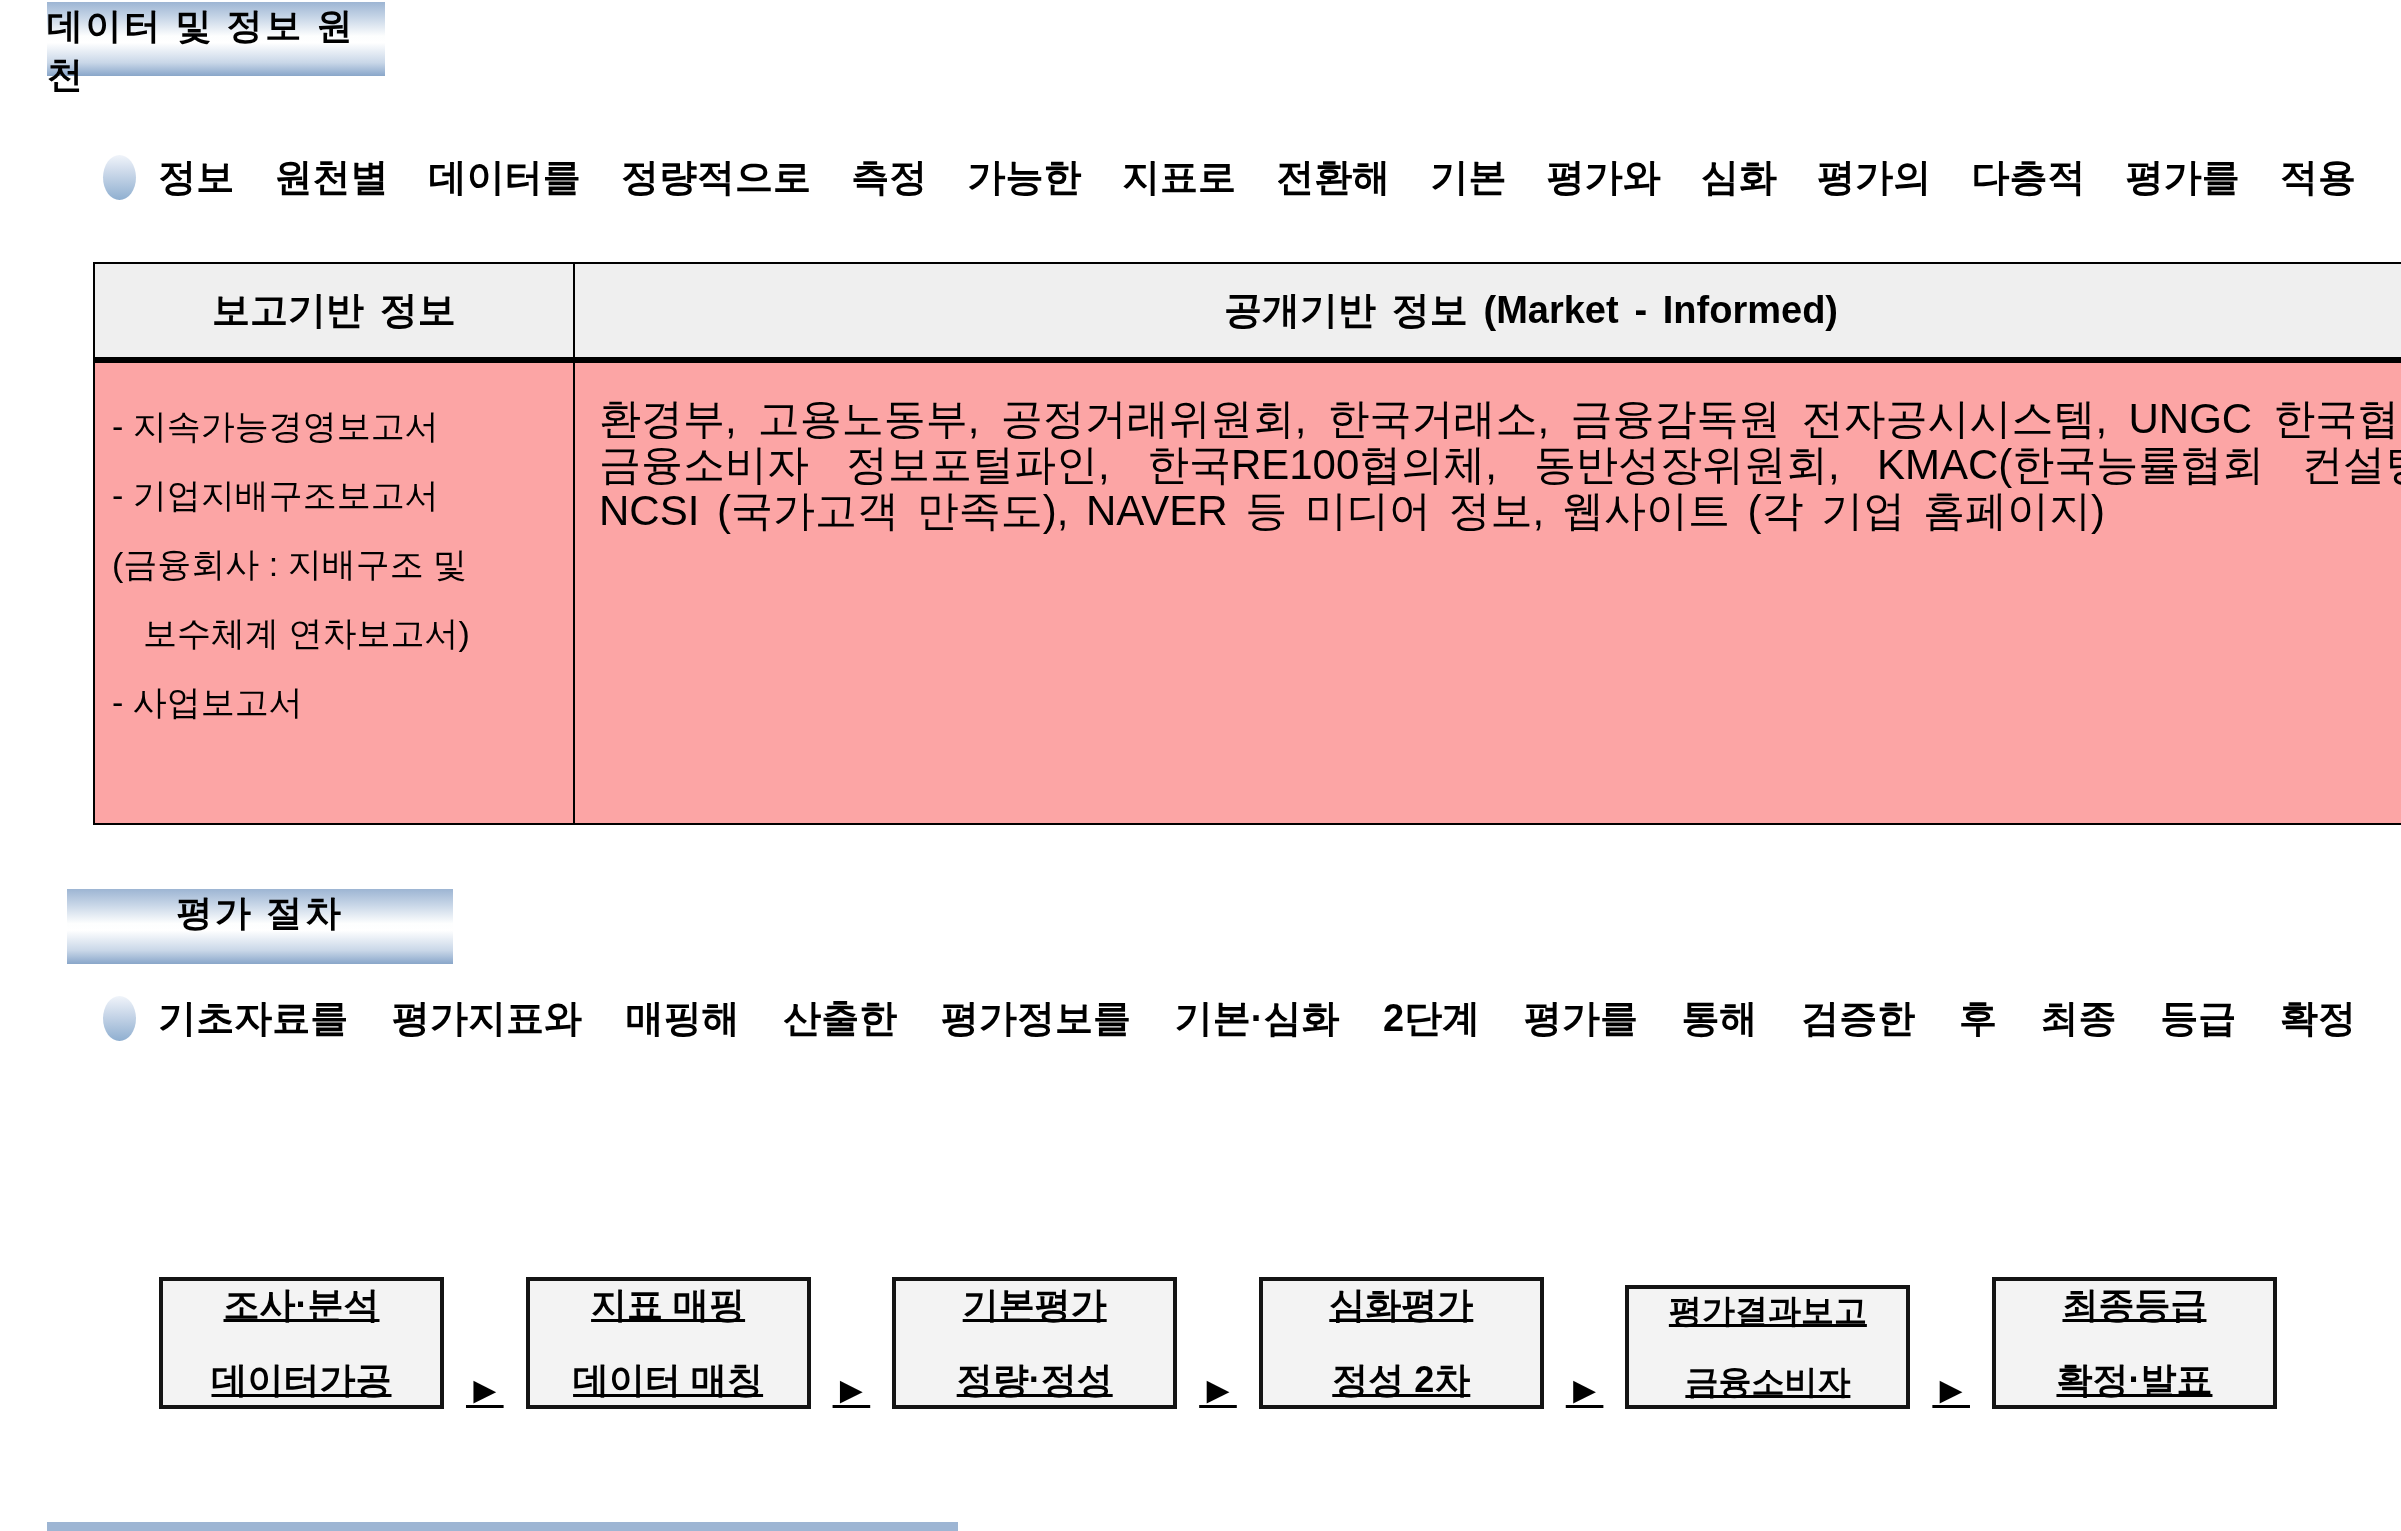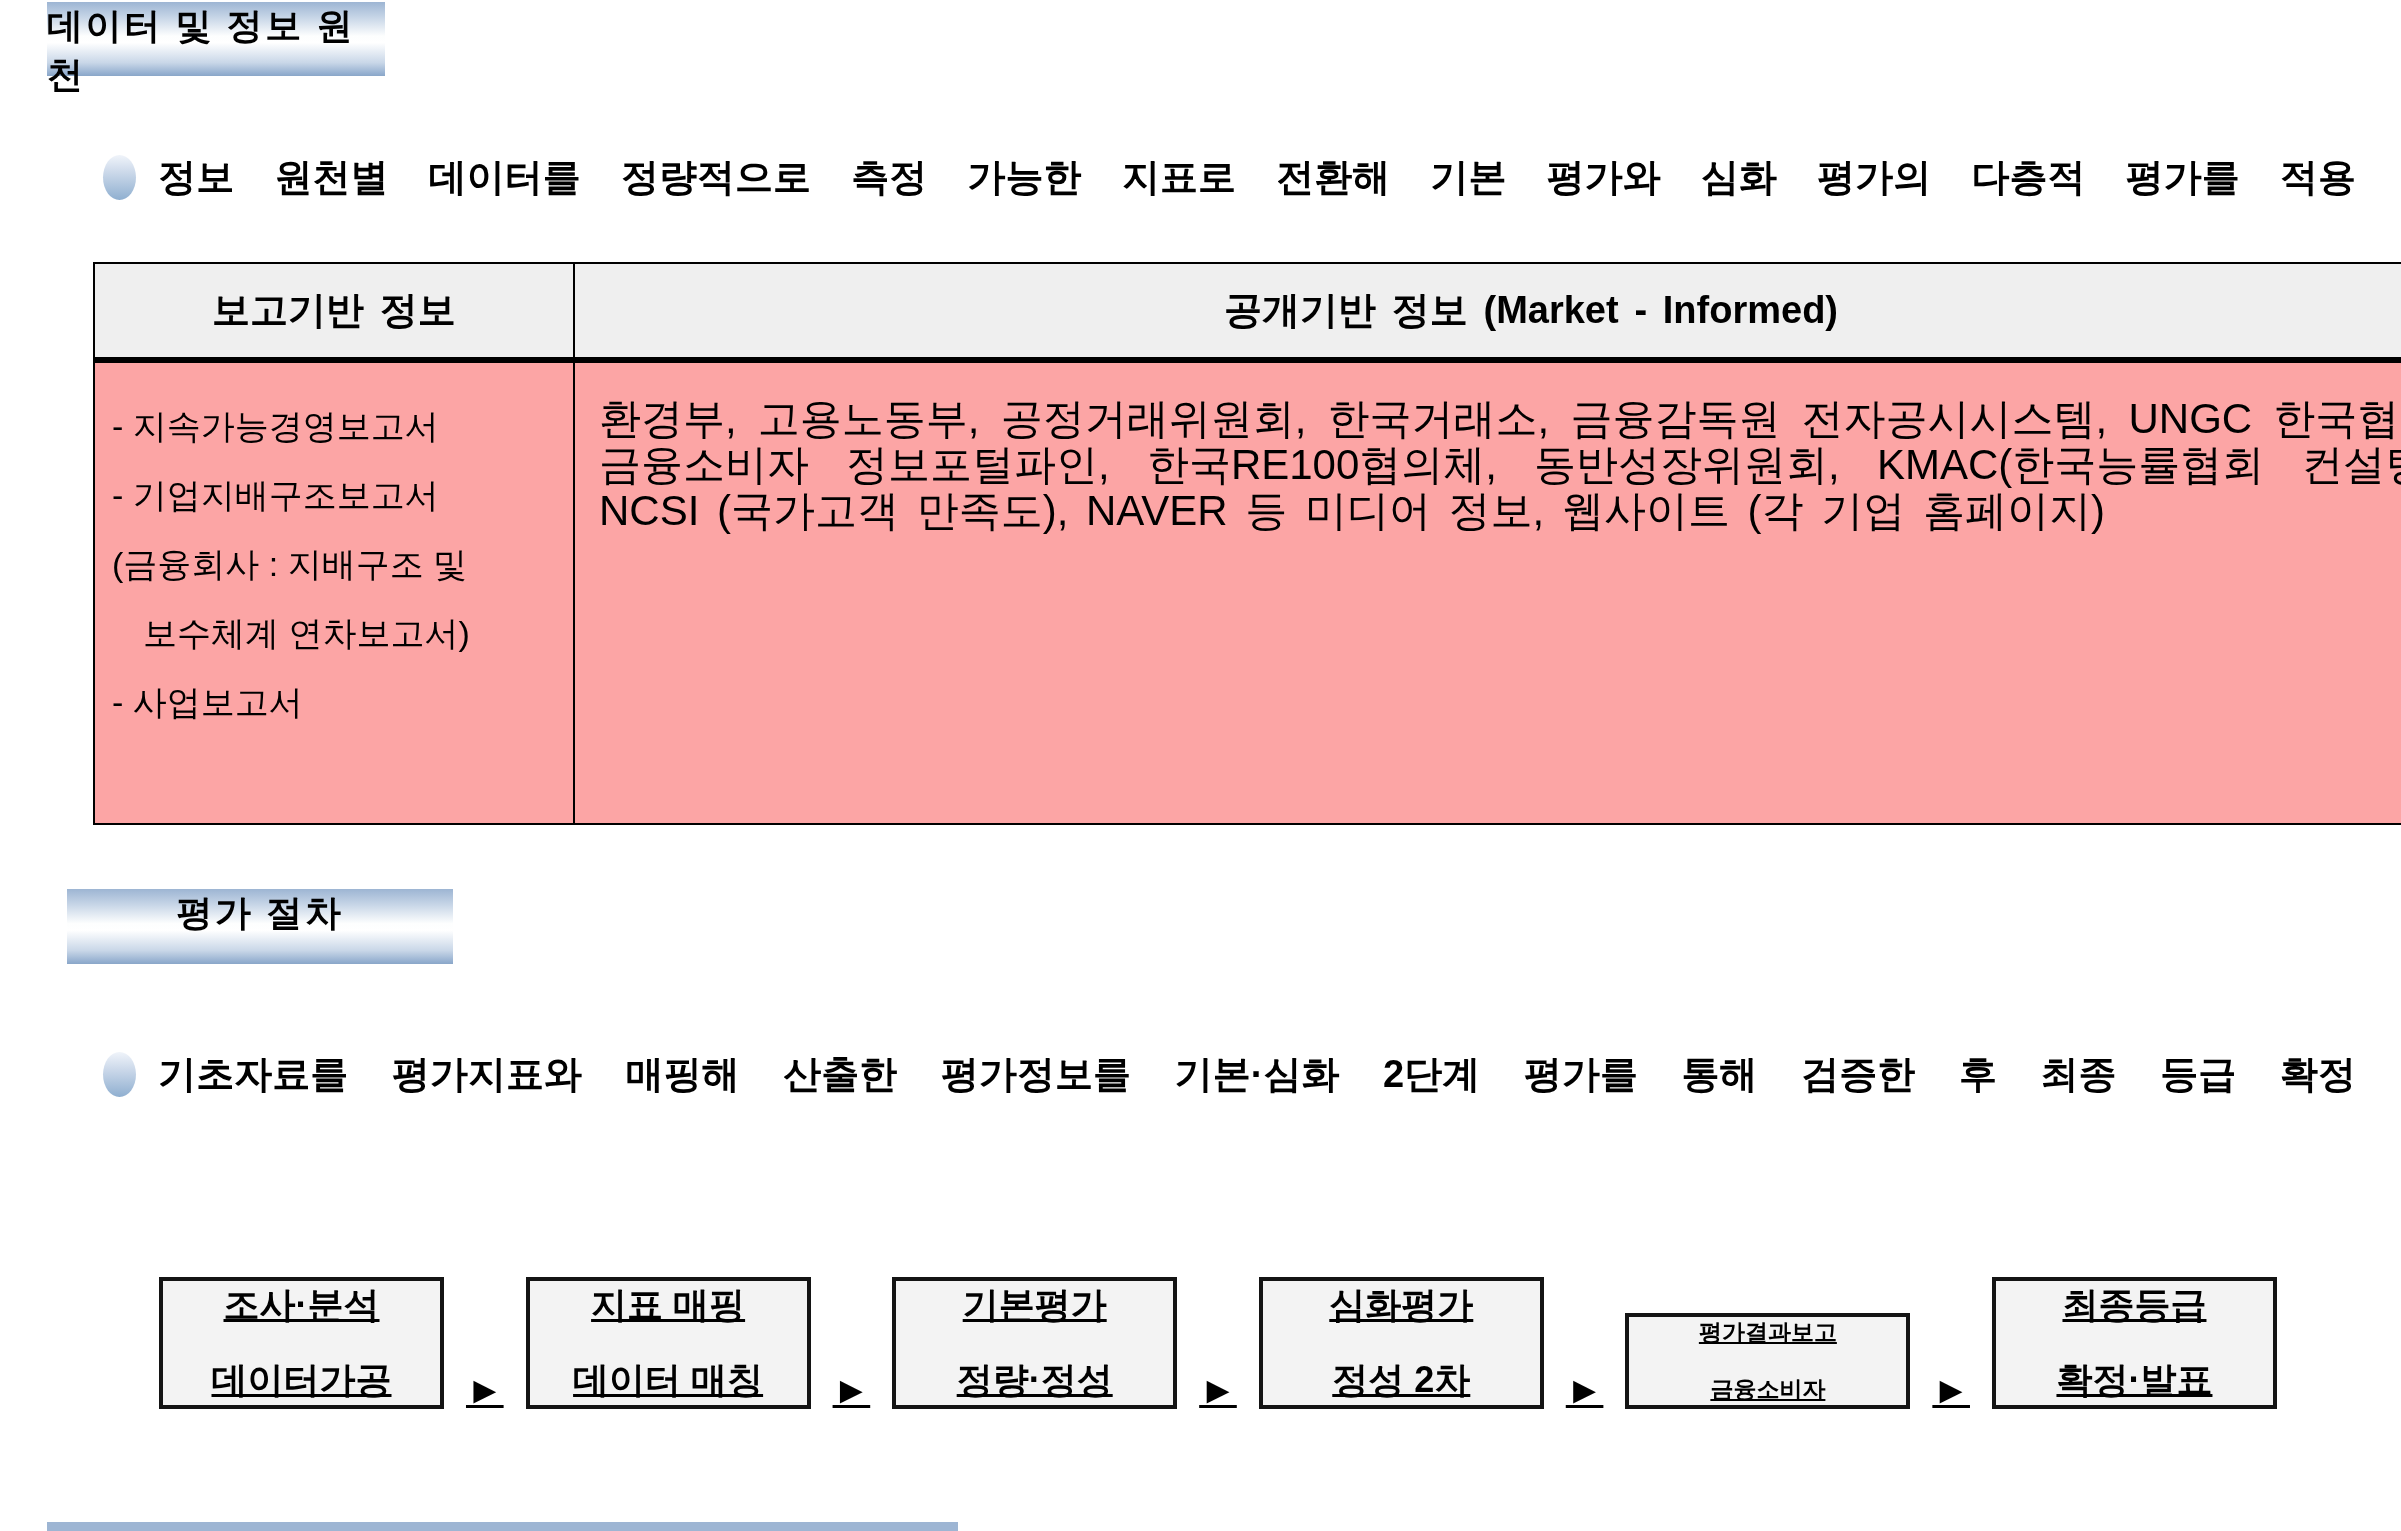--- a/index.html
+++ b/index.html
@@ -20,21 +20,21 @@
   }
   .badge-1{left:47px;top:1.7px;width:338px;height:74px;}
   .badge-2{left:67px;top:889px;width:386px;height:75px;}
 
   
   .bullet-row{
     position:absolute;left:103px;width:2253px;
     display:flex;align-items:center;
   }
   .bullet-row-1{top:151px;}
-  .bullet-row-2{top:1048px;}
+  .bullet-row-2{top:992px;}
   .bullet-icon{
     flex:0 0 auto;width:33px;height:45px;border-radius:50%;
     background:linear-gradient(180deg,#f0f4fa 0%,#ccd9ea 38%,#8fafd0 100%);
     margin-right:22.3px;
   }
   .bullet-text{
     flex:1;font-size:38px;font-weight:600;line-height:52px;
     text-align:justify;text-align-last:justify;
   }
 
@@ -63,21 +63,21 @@
   .flow{
     position:absolute;left:159px;top:1194px;width:2118px;height:215px;
     display:flex;align-items:flex-end;text-decoration:underline;
   }
   .flow-box{
     flex:0 0 285px;box-sizing:border-box;
     border:4.3px solid #141414;background:#f3f3f3;
     display:flex;flex-direction:column;justify-content:center;align-items:center;
     gap:26px;font-weight:700;font-size:36px;text-align:center;
   }
-  .flow-box.small{font-size:23px;}
+  .flow-box.small{font-size:33px;}
   .flow-arrow{
     flex:1 1 auto;display:flex;justify-content:center;align-items:flex-start;
     padding-top:48px;font-size:38px;line-height:38px;color:#000;
   }
 
   
   .next-strip{
     position:absolute;left:47px;top:1522px;width:911px;height:9.5px;
     background:#9db5d3;
   }

